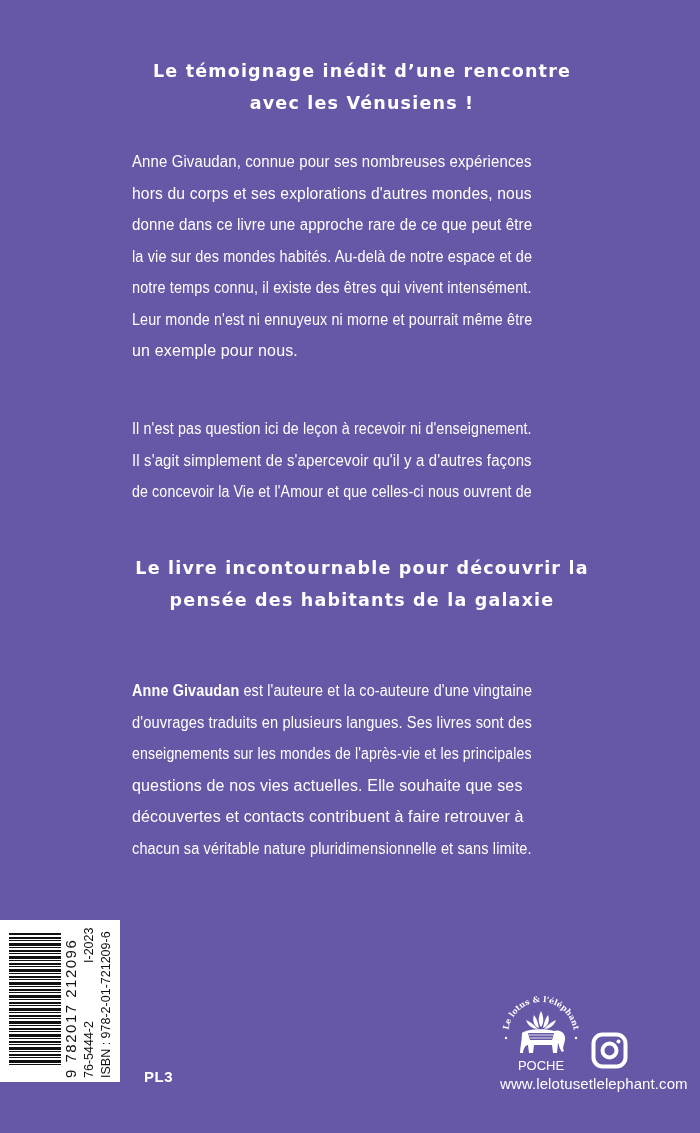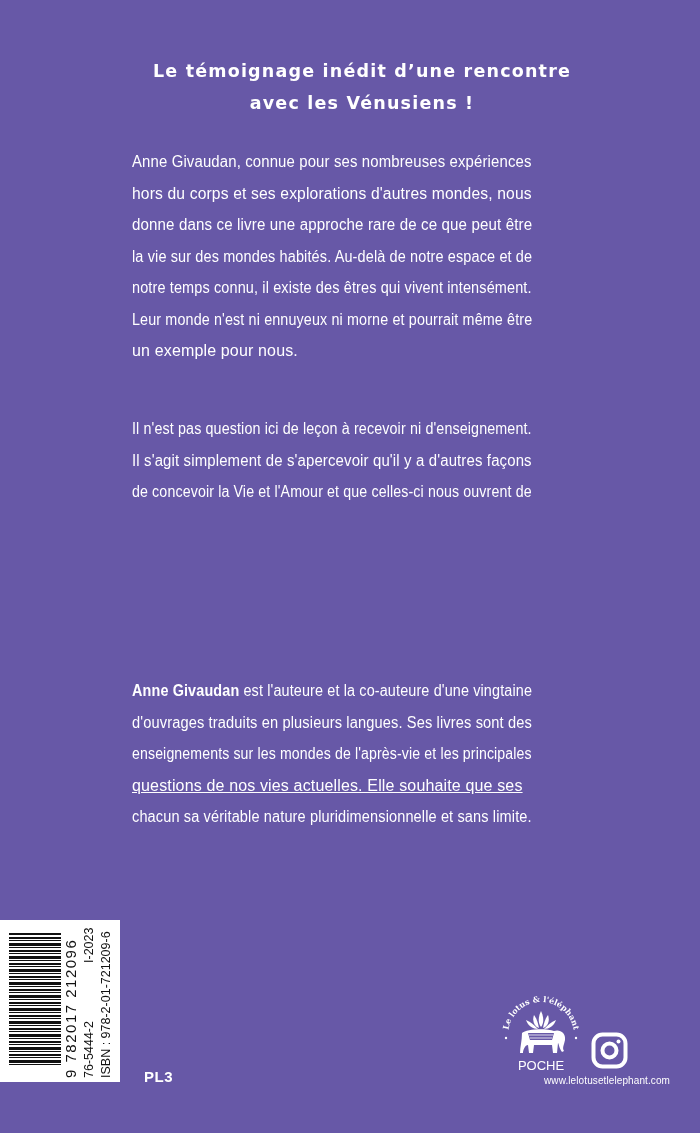--- a/index.html
+++ b/index.html
@@ -49,21 +49,21 @@
   .bc-isbn { left: 99px; top: 8px; height: 150px; font-size: 12.5px; }
   .pl3 {
     position: absolute; left: 144px; top: 1068px;
     font-weight: bold; font-size: 15px; letter-spacing: 0.5px;
   }
   .publisher { position: absolute; left: 498px; top: 993px; width: 86px; height: 80px; }
   .publisher svg { width: 86px; height: 80px; }
   .insta { position: absolute; left: 591px; top: 1032px; width: 37px; height: 37px; }
   .website {
     position: absolute; left: 500px; top: 1075px;
-    font-size: 10px; letter-spacing: 0.1px; margin-left: 44px;
+    font-size: 15px; letter-spacing: 0.1px;
   }
 </style>
 </head>
 <body>
 
 <div class="cover">
 
   <div class="headline h1">
     <div>Le témoignage inédit d’une rencontre</div>
     <div>avec les Vénusiens !</div>
@@ -78,26 +78,31 @@
     <div style="white-space: nowrap; transform: scaleX(0.895918); transform-origin: left center;">Leur monde n'est ni ennuyeux ni morne et pourrait même être</div>
     <div style="white-space: nowrap;">un exemple pour nous.</div>
   </div>
 
   <div class="para p2">
     <div style="white-space: nowrap; transform: scaleX(0.892276); transform-origin: left center;">Il n'est pas question ici de leçon à recevoir ni d'enseignement.</div>
     <div style="white-space: nowrap; transform: scaleX(0.934043); transform-origin: left center;">Il s'agit simplement de s'apercevoir qu'il y a d'autres façons</div>
     <div style="white-space: nowrap; transform: scaleX(0.886869); transform-origin: left center;">de concevoir la Vie et l'Amour et que celles-ci nous ouvrent de</div>
   </div>
 
+  <div class="headline h2">
+    <div>Le livre incontournable pour découvrir la</div>
+    <div>pensée des habitants de la galaxie</div>
+  </div>
 
   <div class="para p3">
     <div style="white-space: nowrap; transform: scaleX(0.89959); transform-origin: left center;"><b>Anne Givaudan</b><span> est l'auteure et la co-auteure d'une vingtaine</span></div>
     <div style="white-space: nowrap; transform: scaleX(0.912682); transform-origin: left center;">d'ouvrages traduits en plusieurs langues. Ses livres sont des</div>
     <div style="white-space: nowrap; transform: scaleX(0.881526); transform-origin: left center;">enseignements sur les mondes de l'après-vie et les principales</div>
-    <div style="white-space: nowrap; text-decoration: underline;">questions de nos vies actuelles. Elle souhaite que ses</div>
+    <div style="white-space: nowrap;">questions de nos vies actuelles. Elle souhaite que ses</div>
+    <div style="white-space: nowrap;">découvertes et contacts contribuent à faire retrouver à</div>
     <div style="white-space: nowrap; transform: scaleX(0.907025); transform-origin: left center;">chacun sa véritable nature pluridimensionnelle et sans limite.</div>
   </div>
 
   <div class="barcode-box">
     <div class="bars">
         <div class="guard-top"></div>
       </div>
     <div class="vtext bc-digits">9 782017 212096</div>
     <div class="vtext bc-code">
       <span>76-5444-2</span>

